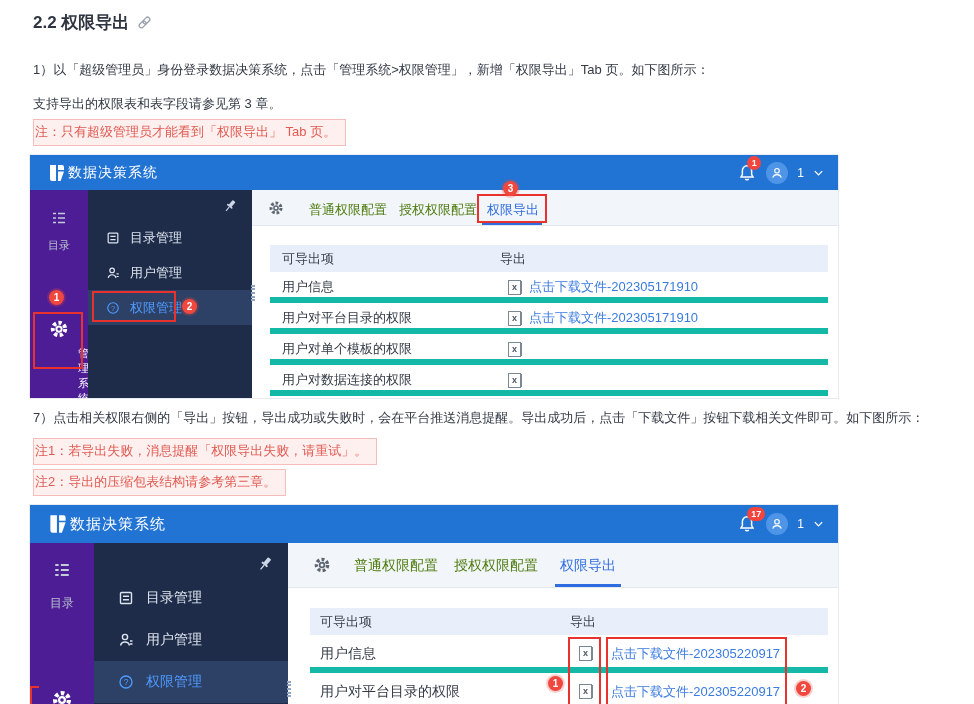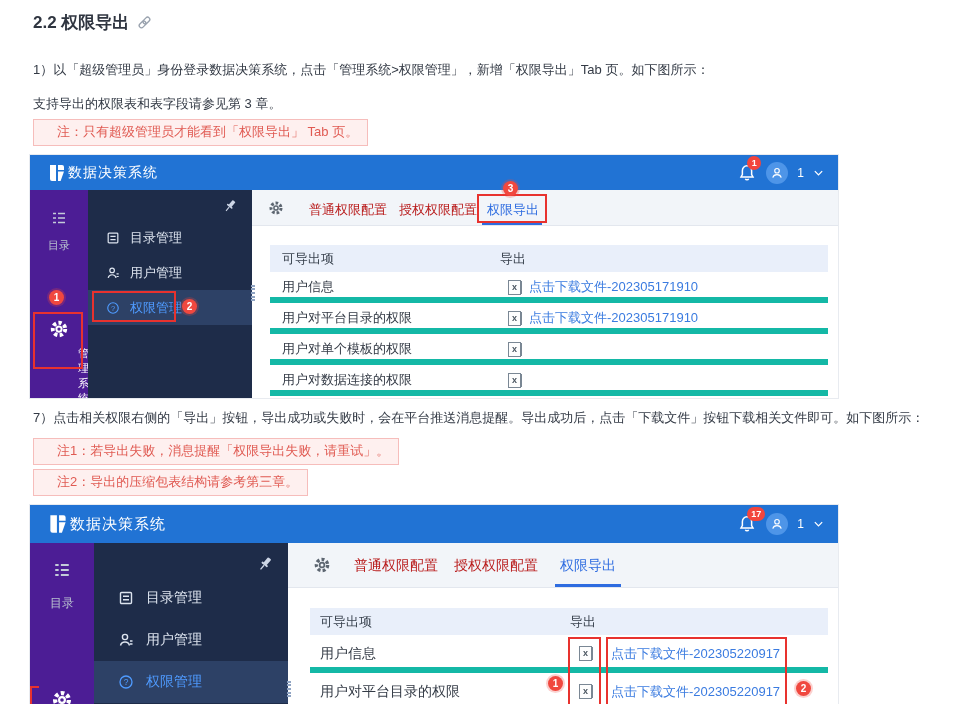--- a/index.html
+++ b/index.html
@@ -9,21 +9,21 @@
     font-family:"Liberation Sans","DejaVu Sans",sans-serif;
     color:#333a45;
   }
   .abs { position:absolute; }
   
   .doc-heading { left:33px; top:11px; font-size:17px; font-weight:600; color:#2f3540; display:flex; align-items:center; gap:8px; }
   .doc-para { left:33px; font-size:13px; color:#333a45; white-space:nowrap; }
   .note-box {
     left:33px; display:inline-block; white-space:nowrap;
     font-size:13px; color:#e05a52; background:#fef0ef;
-    border:1px solid #f6bdbb; padding:3px 9px 4px 23px;
+    border:1px solid #f6bdbb; padding:3px 9px 4px 1px;
   }
   
   .shot { position:absolute; left:30px; width:808px; background:#fff; box-shadow:0 0 0 1px rgba(30,60,110,.10); overflow:hidden; }
   #shot1 { top:155px; height:243px; }
   #shot2 { top:505px; height:199px; }
   .app-header { display:flex; align-items:center; background:#2173d4; color:#fff; padding:0 14px 0 16px; }
   #shot1 .app-header { height:35px; }
   #shot2 .app-header { height:38px; }
   .app-title { font-size:14px; letter-spacing:1px; }
   #shot2 .app-title { font-size:15px; }
@@ -55,21 +55,21 @@
   #shot2 .mi { height:42px; font-size:14px; padding-left:24px; gap:12px; }
   .mi.active { background:#2d4166; color:#4f9bff; }
   .menu-spacer1 { height:30px; }
   .menu-spacer2 { height:34px; }
   .drag-handle { position:absolute; width:3px; border-left:2px dotted #8fa3c2; border-right:2px dotted #8fa3c2; height:16px; z-index:3; }
   
   .content { position:relative; background:#fff; flex:1; }
   .tabstrip { position:relative; background:#f2f5f9; border-bottom:1px solid #e3e7ee; }
   #shot1 .tabstrip { height:36px; }
   #shot2 .tabstrip { height:45px; }
-  .tab { position:absolute; font-size:13px; color:#b91c1c; cursor:default; }
+  .tab { position:absolute; font-size:13px; color:#4d7c0f; cursor:default; }
   #shot2 .tab { font-size:14px; }
   .tab.active { color:#2e6ce0; font-weight:500; }
   .tab-underline { position:absolute; bottom:0; background:#2e6ce0; }
   .strip-gear { position:absolute; color:#5c6570; }
   
   .ptable { position:absolute; font-size:13px; }
   .thead { position:relative; background:#e9effa; color:#39424e; }
   #shot1 .thead { height:27px; line-height:27px; }
   #shot2 .thead { height:27px; line-height:27px; }
   .trow { position:relative; border-bottom:6px solid #14b8a6; color:#333a45; }

